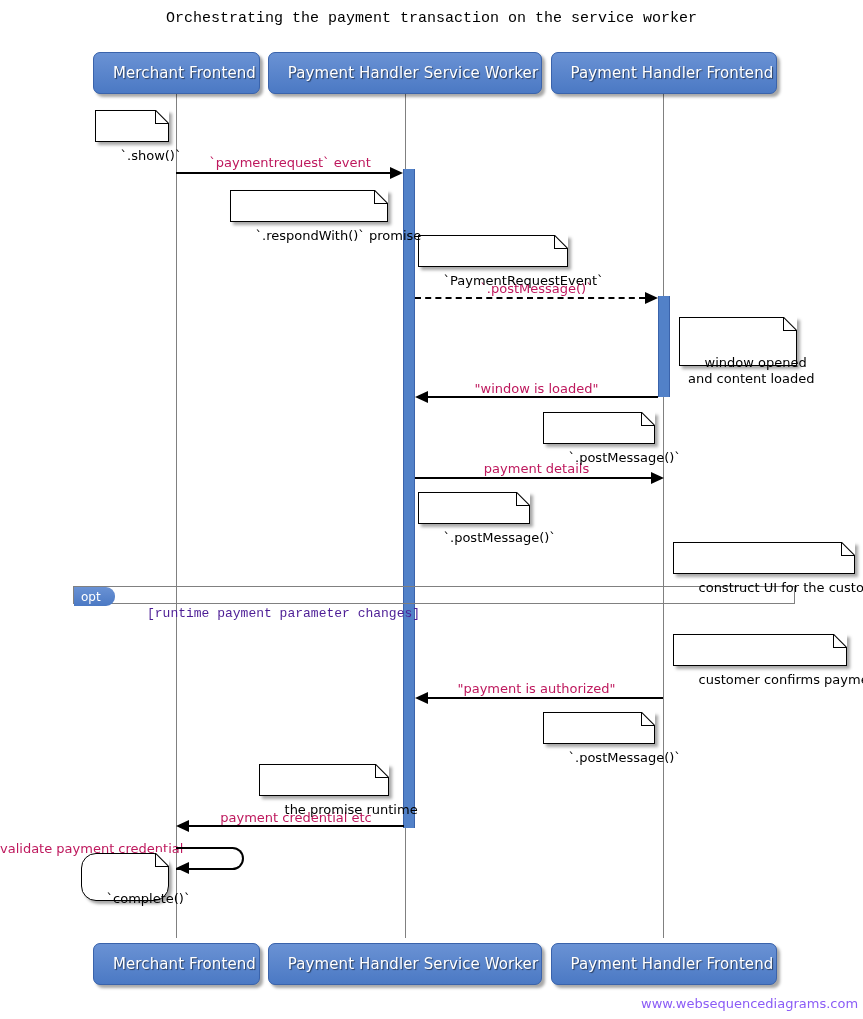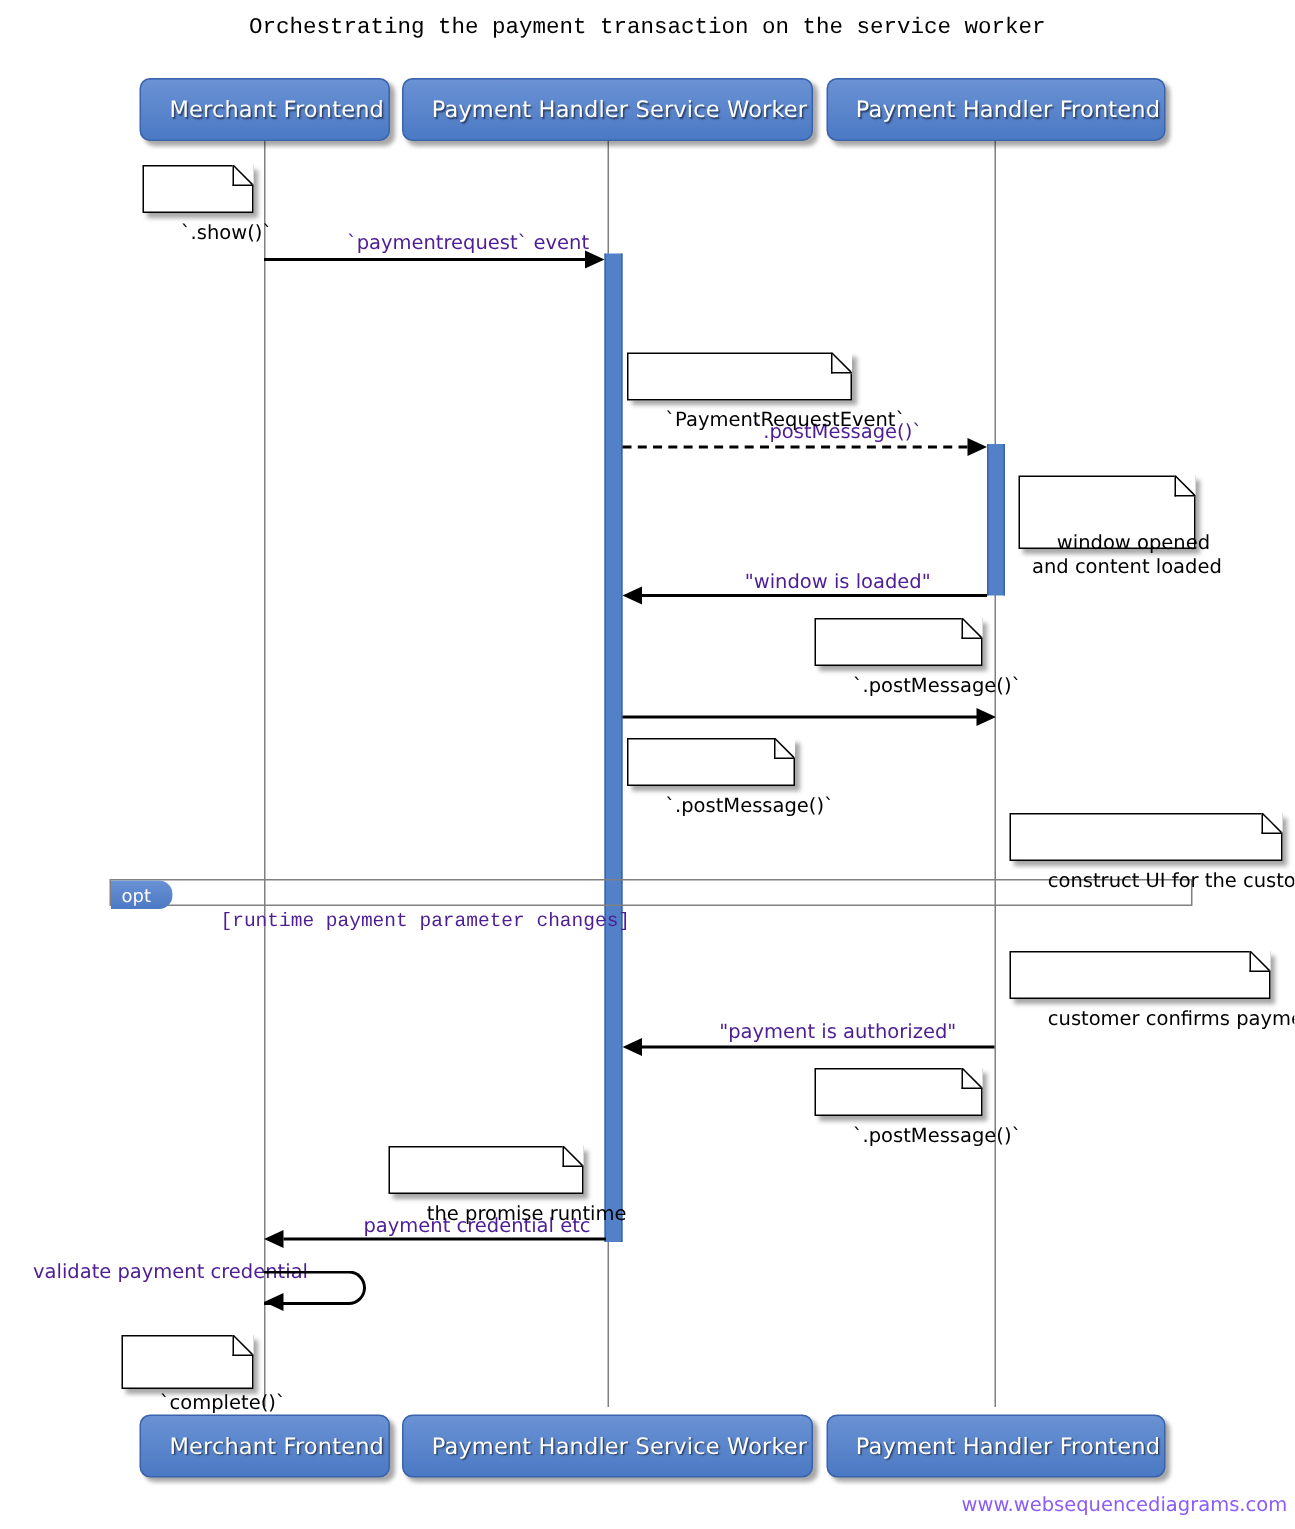--- a/index.html
+++ b/index.html
@@ -87,25 +87,24 @@
   .arrowhead-left {
     position: absolute;
     width: 0; height: 0;
     border-top: 6px solid transparent;
     border-bottom: 6px solid transparent;
     border-right: 13px solid #000000;
   }
   .msg-label {
     position: absolute;
     font-size: 13px;
-    color: #4c1d95;
+    color: #be185d;
     font-family: "DejaVu Sans", sans-serif;
     white-space: nowrap;
     text-align: center;
-    padding-left: 22px;
   }
   .msg-label.left-align {
     text-align: right;
   }
 
   
   .self-loop {
     position: absolute;
     box-sizing: border-box;
     border: 2px solid #000000;
@@ -228,20 +227,24 @@
 
   <div class="note" style="left:95px; top:110px; width:74px; height:32px;">
     <span class="fold"></span>
     <span class="note-text">`.show()`</span>
   </div>
 
   <div class="msg-label" style="left:176px; top:155px; width:228px;">`paymentrequest` event</div>
   <div class="msg-line" style="left:176px; top:172px; width:215px;"></div>
   <div class="arrowhead-right" style="left:390px; top:167px;"></div>
 
+  <div class="note" style="left:230px; top:190px; width:158px; height:32px;">
+    <span class="fold"></span>
+    <span class="note-text">`.respondWith()` promise</span>
+  </div>
 
   <div class="note" style="left:418px; top:235px; width:150px; height:32px;">
     <span class="fold"></span>
     <span class="note-text">`PaymentRequestEvent`</span>
   </div>
 
   <div class="msg-label" style="left:415px; top:281px; width:243px;">`.postMessage()`</div>
   <div class="msg-line dashed" style="left:415px; top:297px; width:230px;"></div>
   <div class="arrowhead-right" style="left:645px; top:292px;"></div>
 
@@ -253,20 +256,21 @@
 
   <div class="msg-label" style="left:415px; top:381px; width:243px;">"window is loaded"</div>
   <div class="msg-line" style="left:428px; top:396px; width:230px;"></div>
   <div class="arrowhead-left" style="left:415px; top:391px;"></div>
 
   <div class="note" style="left:543px; top:412px; width:112px; height:32px;">
     <span class="fold"></span>
     <span class="note-text">`.postMessage()`</span>
   </div>
 
+  <div class="msg-label" style="left:415px; top:461px; width:243px;">payment details</div>
   <div class="msg-line" style="left:415px; top:477px; width:237px;"></div>
   <div class="arrowhead-right" style="left:651px; top:472px;"></div>
 
   <div class="note" style="left:418px; top:492px; width:112px; height:32px;">
     <span class="fold"></span>
     <span class="note-text">`.postMessage()`</span>
   </div>
 
   <div class="note" style="left:673px; top:542px; width:182px; height:32px;">
     <span class="fold"></span>
@@ -300,21 +304,21 @@
   </div>
 
   <div class="msg-label" style="left:188px; top:810px; width:216px;">payment credential etc</div>
   <div class="msg-line" style="left:189px; top:825px; width:215px;"></div>
   <div class="arrowhead-left" style="left:176px; top:820px;"></div>
 
   <div class="msg-label left-align" style="left:0px; top:841px; width:170px;">validate payment credential</div>
   <div class="self-loop" style="left:176px; top:847px; width:68px; height:23px;"></div>
   <div class="arrowhead-left" style="left:176px; top:862px;"></div>
 
-  <div class="note" style="left:81px; top:890px; width:88px; height:36px;">
+  <div class="note" style="left:81px; top:853px; width:88px; height:48px;border-radius:15px;">
     <span class="fold"></span>
     <span class="note-text">`complete()`</span>
   </div>
 
   <div class="participant" style="left:93px; top:943px; width:167px; height:42px;">
     <span>Merchant Frontend</span>
   </div>
   <div class="participant" style="left:268px; top:943px; width:274px; height:42px;">
     <span>Payment Handler Service Worker</span>
   </div>

